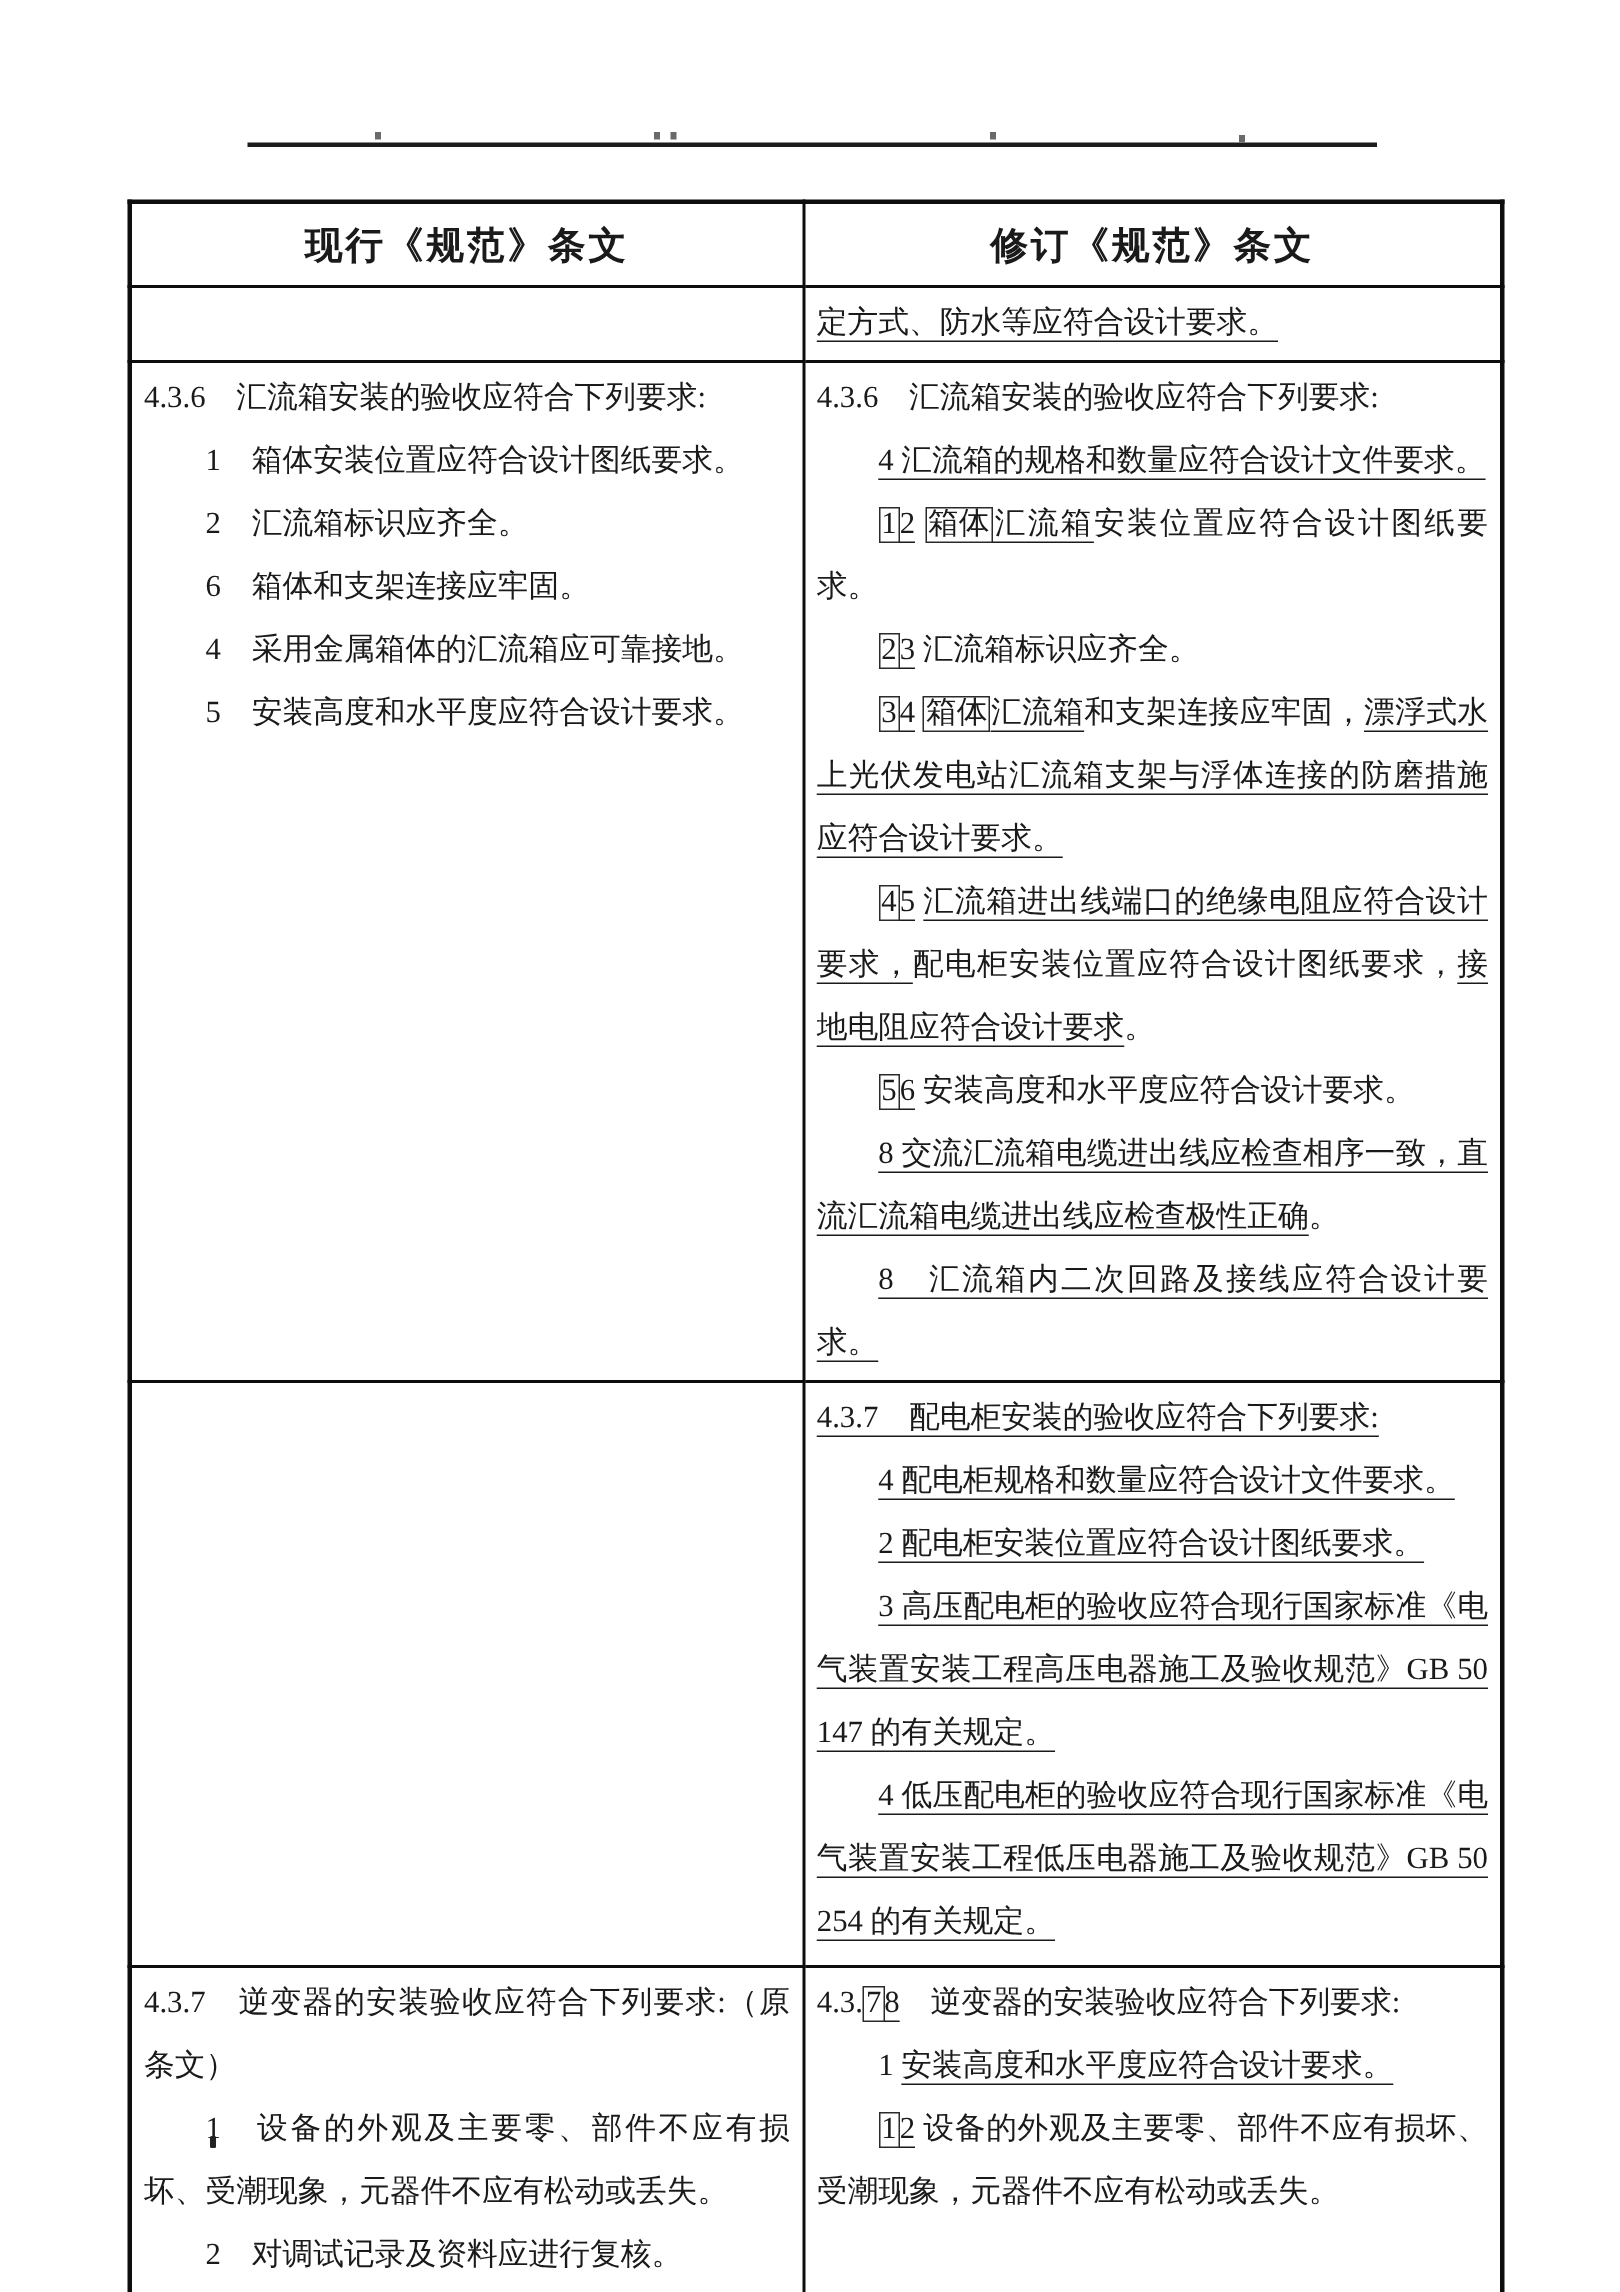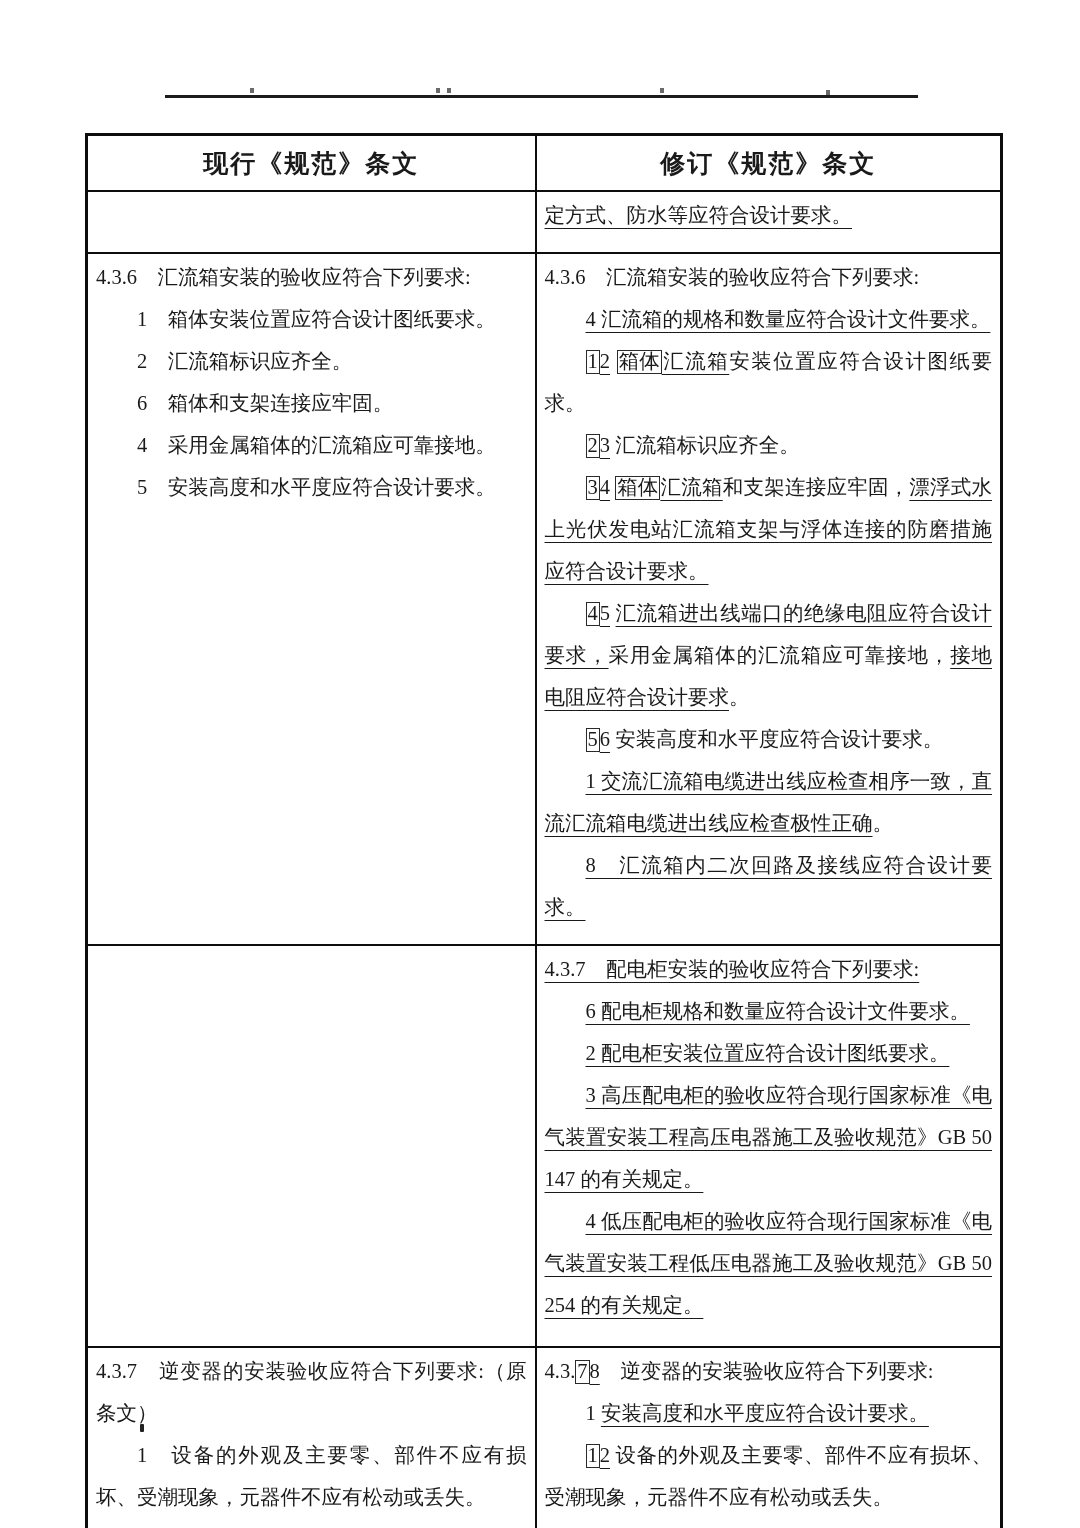--- a/index.html
+++ b/index.html
@@ -44,21 +44,21 @@
     border-collapse: collapse;
     table-layout: fixed;
     width: 915px;
     border: 3px solid #0d0d0d;
   }
   table.compare col.c-left  { width: 449px; }
   table.compare col.c-right { width: 466px; }
   table.compare th, table.compare td {
     border: 2px solid #0d0d0d;
     vertical-align: top;
-    padding: 2px 8px 16px 8px;
+    padding: 2px 8px 4px 8px;
     overflow: hidden;
   }
   table.compare th {
     height: 54px;
     vertical-align: middle;
     text-align: center;
     font-weight: bold;
     font-size: 25px;
     letter-spacing: 2px;
     padding: 0;
@@ -139,31 +139,31 @@
             <p class="para indent"><span class="norm">6　箱体和支架连接应牢固。</span></p>
             <p class="para indent"><span class="norm">4　采用金属箱体的汇流箱应可靠接地。</span></p>
             <p class="para indent"><span class="norm">5　安装高度和水平度应符合设计要求。</span></p>
           </td>
           <td>
             <p class="para"><span class="norm">4.3.6　汇流箱安装的验收应符合下列要求:</span></p>
             <p class="para indent"><span class="ins">4 汇流箱的规格和数量应符合设计文件要求。</span></p>
             <p class="para indent"><span class="del">1</span><span class="ins">2</span><span class="norm"> </span><span class="del">箱体</span><span class="ins">汇流箱</span><span class="norm">安装位置应符合设计图纸要求。</span></p>
             <p class="para indent"><span class="del">2</span><span class="ins">3</span><span class="norm"> 汇流箱标识应齐全。</span></p>
             <p class="para indent"><span class="del">3</span><span class="ins">4</span><span class="norm"> </span><span class="del">箱体</span><span class="ins">汇流箱</span><span class="norm">和支架连接应牢固，</span><span class="ins">漂浮式水上光伏发电站汇流箱支架与浮体连接的防磨措施应符合设计要求。</span></p>
-            <p class="para indent"><span class="del">4</span><span class="ins">5</span><span class="norm"> </span><span class="ins">汇流箱进出线端口的绝缘电阻应符合设计要求，</span><span class="norm">采用金属箱体的汇流箱应可靠接地，</span><span class="ins">接地电阻应符合设计要求</span><span class="norm">。</span></p>
+            <p class="para indent"><span class="del">4</span><span class="ins">5</span><span class="norm"> </span><span class="ins">汇流箱进出线端口的绝缘电阻应符合设计要求，</span><span class="norm">配电柜安装位置应符合设计图纸要求，</span><span class="ins">接地电阻应符合设计要求</span><span class="norm">。</span></p>
             <p class="para indent"><span class="del">5</span><span class="ins">6</span><span class="norm"> 安装高度和水平度应符合设计要求。</span></p>
-            <p class="para indent"><span class="ins">1 交流汇流箱电缆进出线应检查相序一致，直流汇流箱电缆进出线应检查极性正确</span><span class="norm">。</span></p>
+            <p class="para indent"><span class="ins">8 交流汇流箱电缆进出线应检查相序一致，直流汇流箱电缆进出线应检查极性正确</span><span class="norm">。</span></p>
             <p class="para indent"><span class="ins">8　汇流箱内二次回路及接线应符合设计要求。</span></p>
           </td>
         </tr>
         <tr>
           <td></td>
           <td>
             <p class="para"><span class="ins">4.3.7　配电柜安装的验收应符合下列要求:</span></p>
-            <p class="para indent"><span class="ins">6 配电柜规格和数量应符合设计文件要求。</span></p>
+            <p class="para indent"><span class="ins">4 配电柜规格和数量应符合设计文件要求。</span></p>
             <p class="para indent"><span class="ins">2 配电柜安装位置应符合设计图纸要求。</span></p>
             <p class="para indent"><span class="ins">3 高压配电柜的验收应符合现行国家标准《电气装置安装工程高压电器施工及验收规范》GB 50147 的有关规定。</span></p>
             <p class="para indent"><span class="ins">4 低压配电柜的验收应符合现行国家标准《电气装置安装工程低压电器施工及验收规范》GB 50254 的有关规定。</span></p>
           </td>
         </tr>
         <tr>
           <td>
             <p class="para"><span class="norm">4.3.7　逆变器的安装验收应符合下列要求:（原条文）</span></p>
             <p class="para indent"><span class="norm">1　设备的外观及主要零、部件不应有损坏、受潮现象，元器件不应有松动或丢失。</span></p>
             <p class="para indent"><span class="norm">2　对调试记录及资料应进行复核。</span></p>

